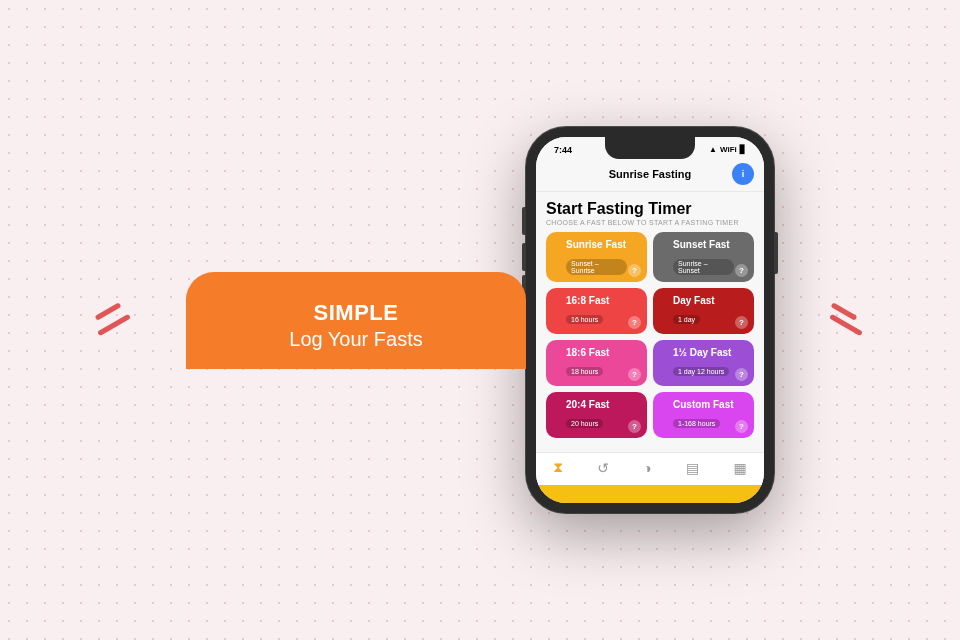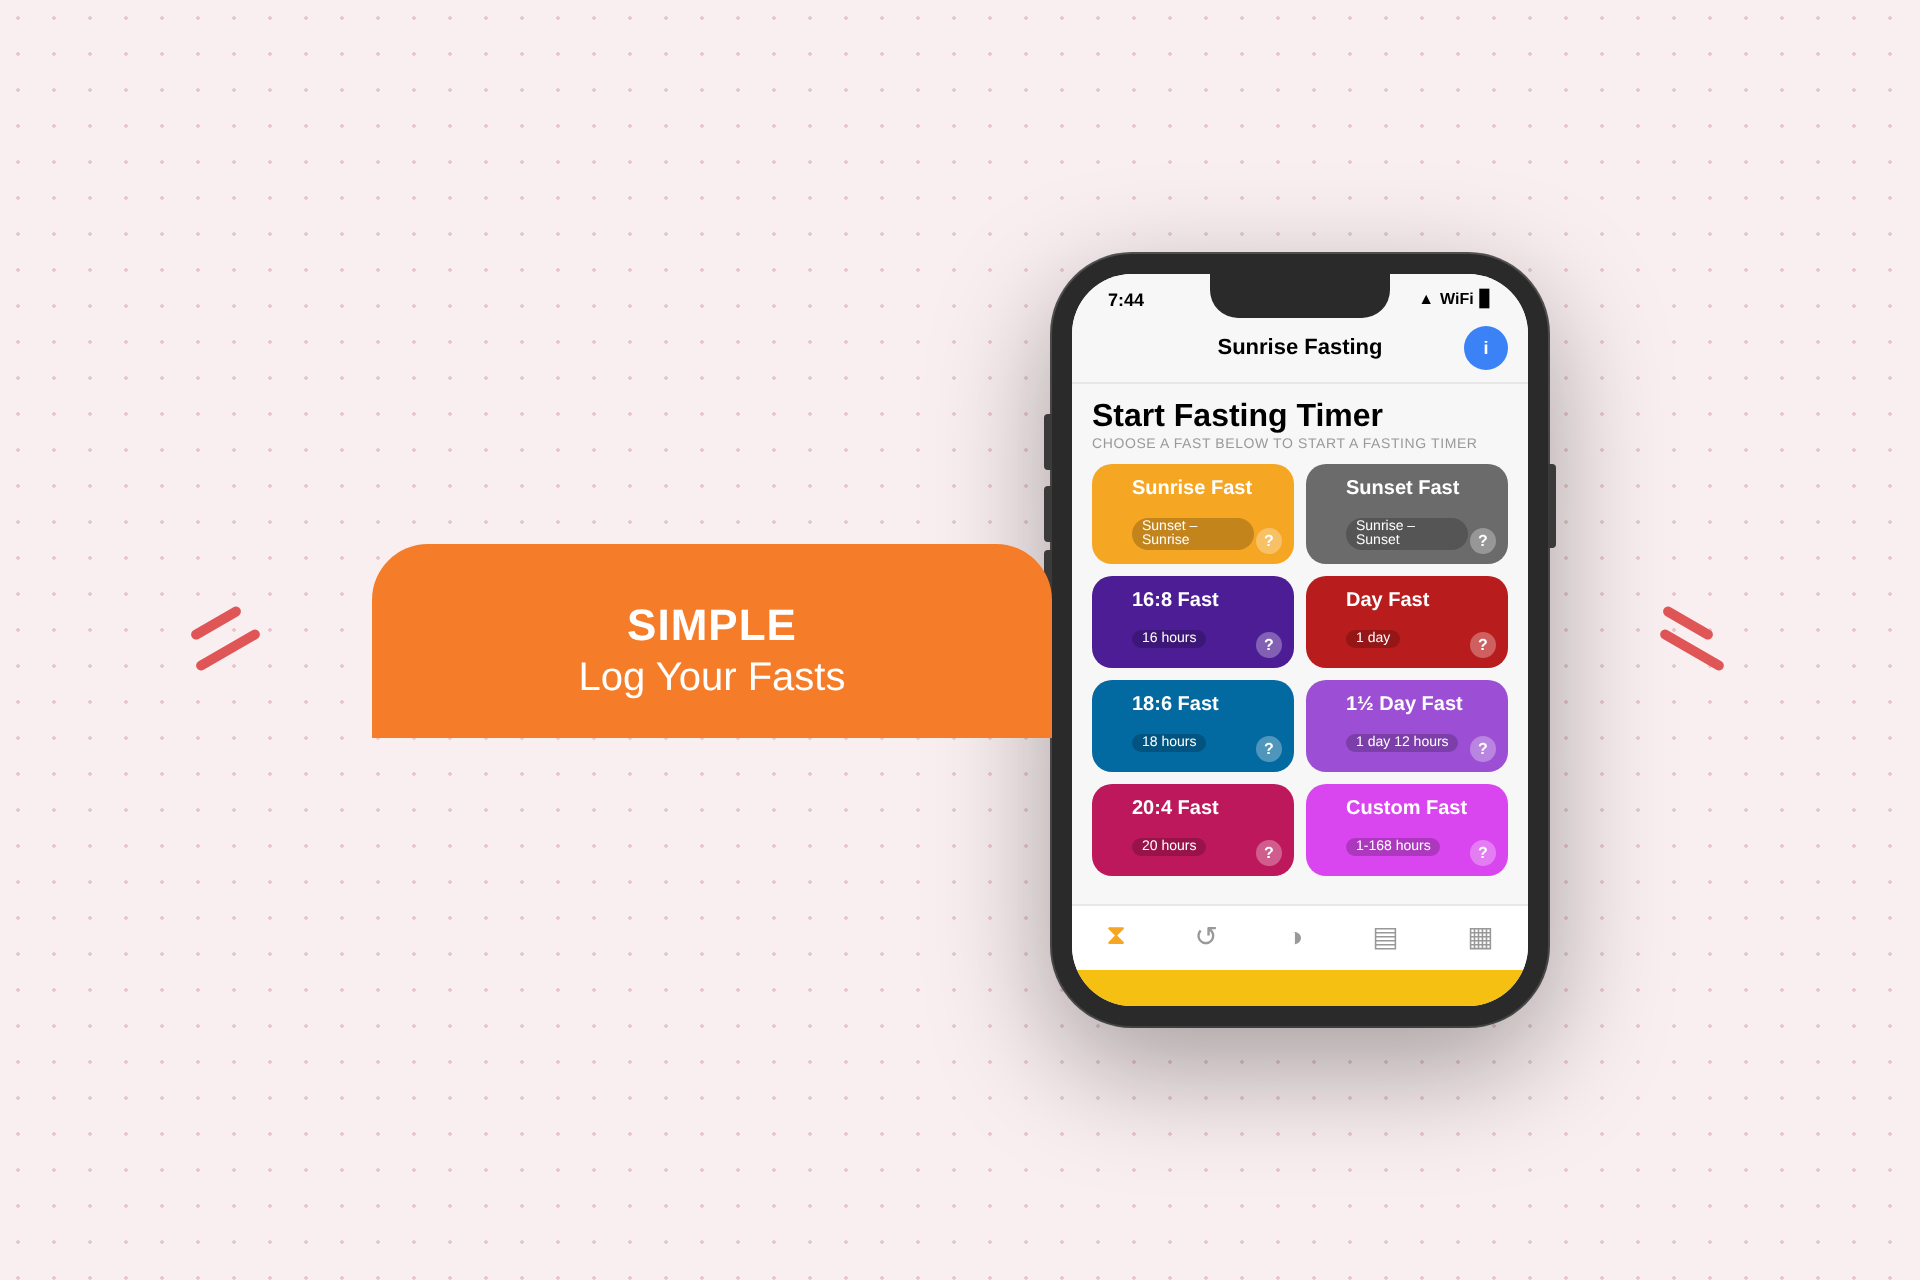--- a/index.html
+++ b/index.html
@@ -258,23 +258,23 @@
       align-items: center;
       justify-content: center;
       font-size: 8px;
       color: white;
       font-weight: 700;
     }
 
     
     .card-sunrise { background: #F5A623; }
     .card-sunset { background: #6B6B6B; }
-    .card-168 { background: #4c1d95; }
+    .card-168 { background: #ef4444; }
     .card-day { background: #b91c1c; }
-    .card-186 { background: #0369a1; }
+    .card-186 { background: #ec4899; }
     .card-1half { background: #9C4FD4; }
     .card-204 { background: #be185d; }
     .card-custom { background: #d946ef; }
 
     
     .presets-section {
       background: white;
       border-radius: 10px;
       padding: 8px 10px;
       margin-bottom: 6px;

